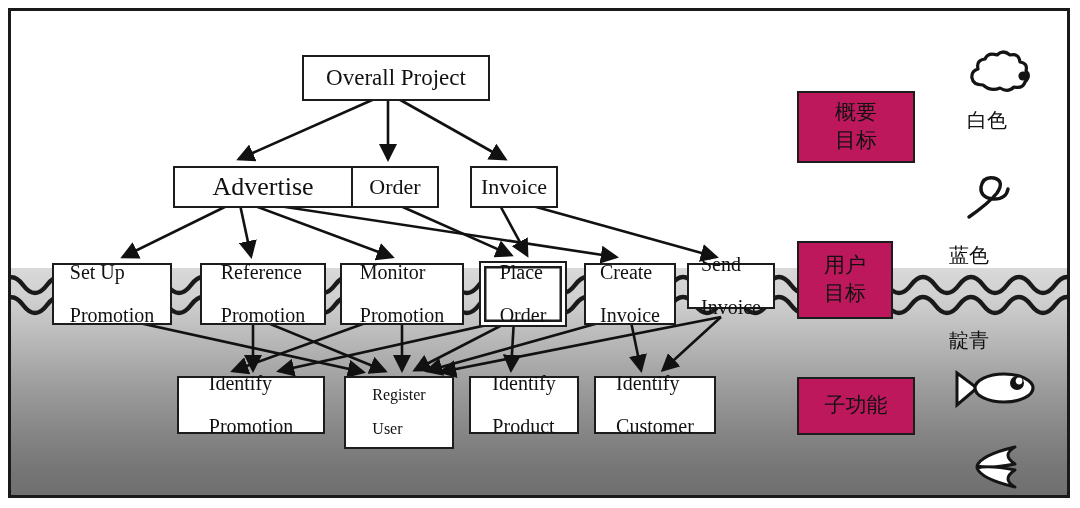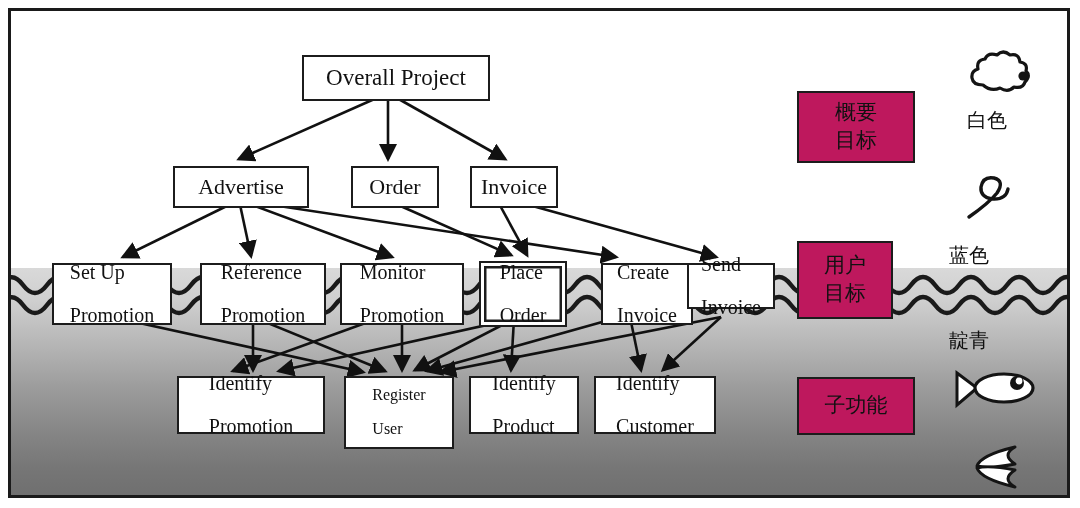--- a/index.html
+++ b/index.html
@@ -80,21 +80,21 @@
         <path d="M 710 306 L 652 359"></path>
       </g>
     </svg>
 
     <div id="nodes">
         <div class="node" style="left: 291px; top: 44px; width: 188px; height: 46px; font-size: 23px;">
           <span>
             <span>Overall Project</span>
           </span>
         </div>
-        <div class="node" style="left: 162px; top: 155px; width: 136px; height: 42px; font-size: 22px;">
+        <div class="node" style="left: 162px; top: 155px; width: 180px; height: 42px; font-size: 26px;">
           <span>
             <span>Advertise</span>
           </span>
         </div>
         <div class="node" style="left: 340px; top: 155px; width: 88px; height: 42px; font-size: 22px;">
           <span>
             <span>Order</span>
           </span>
         </div>
         <div class="node" style="left: 459px; top: 155px; width: 88px; height: 42px; font-size: 22px;">
@@ -107,21 +107,21 @@
         </div>
         <div class="node" style="left: 189px; top: 252px; width: 126px; height: 62px; font-size: 20px;">
           <span><span>Reference</span><br><span>Promotion</span></span>
         </div>
         <div class="node" style="left: 329px; top: 252px; width: 124px; height: 62px; font-size: 20px;">
           <span><span>Monitor</span><br><span>Promotion</span></span>
         </div>
         <div class="node dbl" style="left: 468px; top: 250px; width: 88px; height: 66px; font-size: 20px;">
           <span><span>Place</span><br><span>Order</span></span>
         </div>
-        <div class="node" style="left: 590px; top: 252px; width: 92px; height: 62px; font-size: 20px;">
+        <div class="node" style="left: 573px; top: 252px; width: 92px; height: 62px; font-size: 20px;">
           <span><span>Create</span><br><span>Invoice</span></span>
         </div>
         <div class="node" style="left: 676px; top: 252px; width: 88px; height: 46px; font-size: 20px;">
           <span><span>Send</span><br><span>Invoice</span></span>
         </div>
         <div class="node" style="left: 166px; top: 365px; width: 148px; height: 58px; font-size: 20px;">
           <span><span>Identify</span><br><span>Promotion</span></span>
         </div>
         <div class="node" style="left: 333px; top: 365px; width: 110px; height: 73px; font-size: 16px;">
           <span><span>Register</span><br><span>User</span></span>

